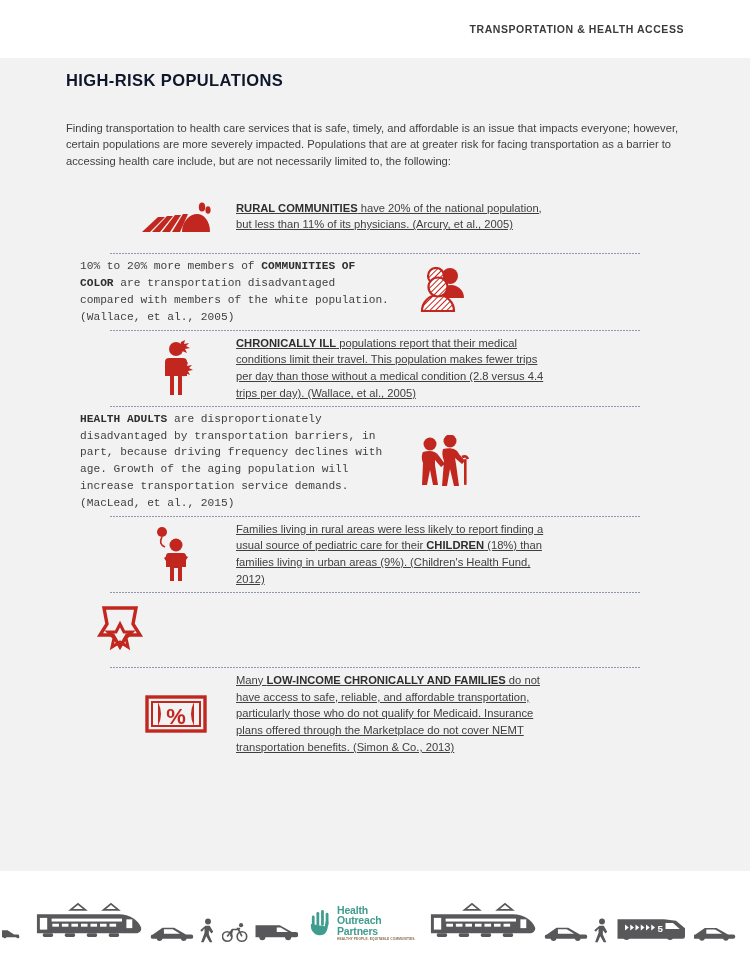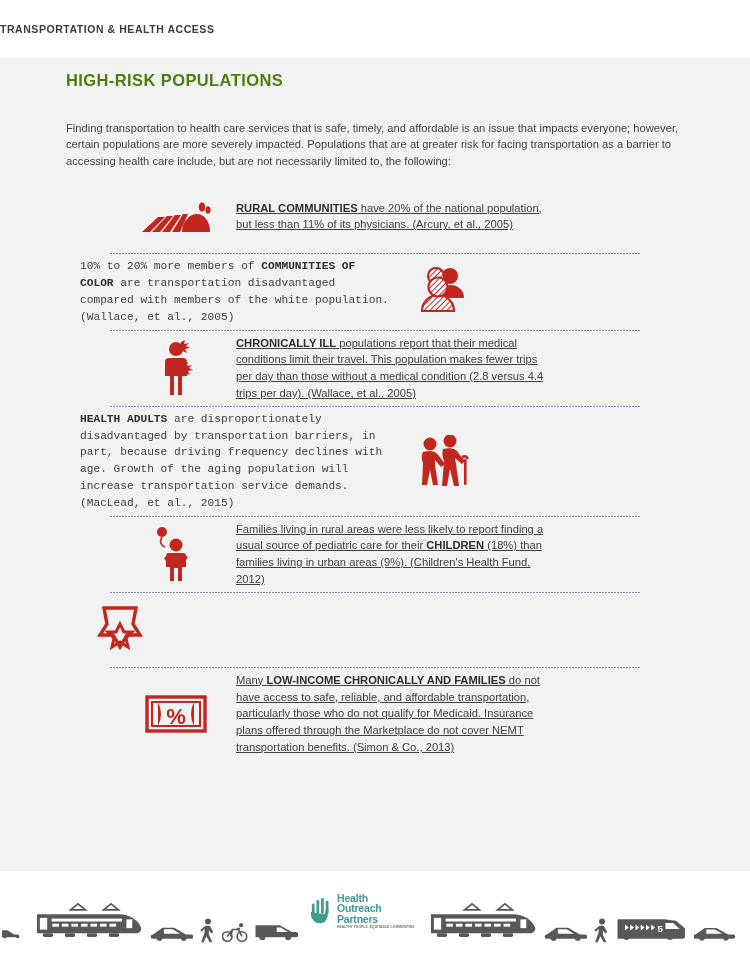--- a/index.html
+++ b/index.html
@@ -14,20 +14,21 @@
     overflow: hidden;
     position: relative;
   }
 
   
   .page-header {
     height: 58px;
     background: #ffffff;
     display: flex;
     align-items: center;
+    justify-content: flex-end;
     padding-right: 66px;
     box-sizing: border-box;
   }
   .header-title {
     font-size: 10.5px;
     letter-spacing: 0.55px;
     color: #3b3b3b;
     font-weight: 600;
     text-transform: uppercase;
   }
@@ -38,21 +39,21 @@
     top: 58px;
     left: 0;
     right: 0;
     height: 813px;
     background: #f2f2f2;
     box-sizing: border-box;
     padding: 0 66px;
   }
 
   .section-title {
-    color: #4d7c0f;
+    color: #0f172a;
     font-size: 16.5px;
     font-weight: bold;
     letter-spacing: 0.4px;
     margin: 0;
     padding-top: 13px;
   }
 
   .intro {
     margin: 30px 0 0 0;
     font-size: 11.2px;
@@ -127,21 +128,21 @@
     height: 46px;
     padding: 0 2px;
     box-sizing: border-box;
     gap: 6px;
   }
   .footer-strip > * { flex: 0 0 auto; }
 
   .logo-block {
     display: flex;
     align-items: center;
-    margin: 0 6px 12px 6px;
+    margin: 0 6px 0 6px;
     transform: translateY(-3px);
   }
   .logo-mark { margin-right: 3px; }
   .logo-words {
     display: flex;
     flex-direction: column;
     line-height: 1.0;
   }
   .logo-words span {
     color: #3f9c8f;

